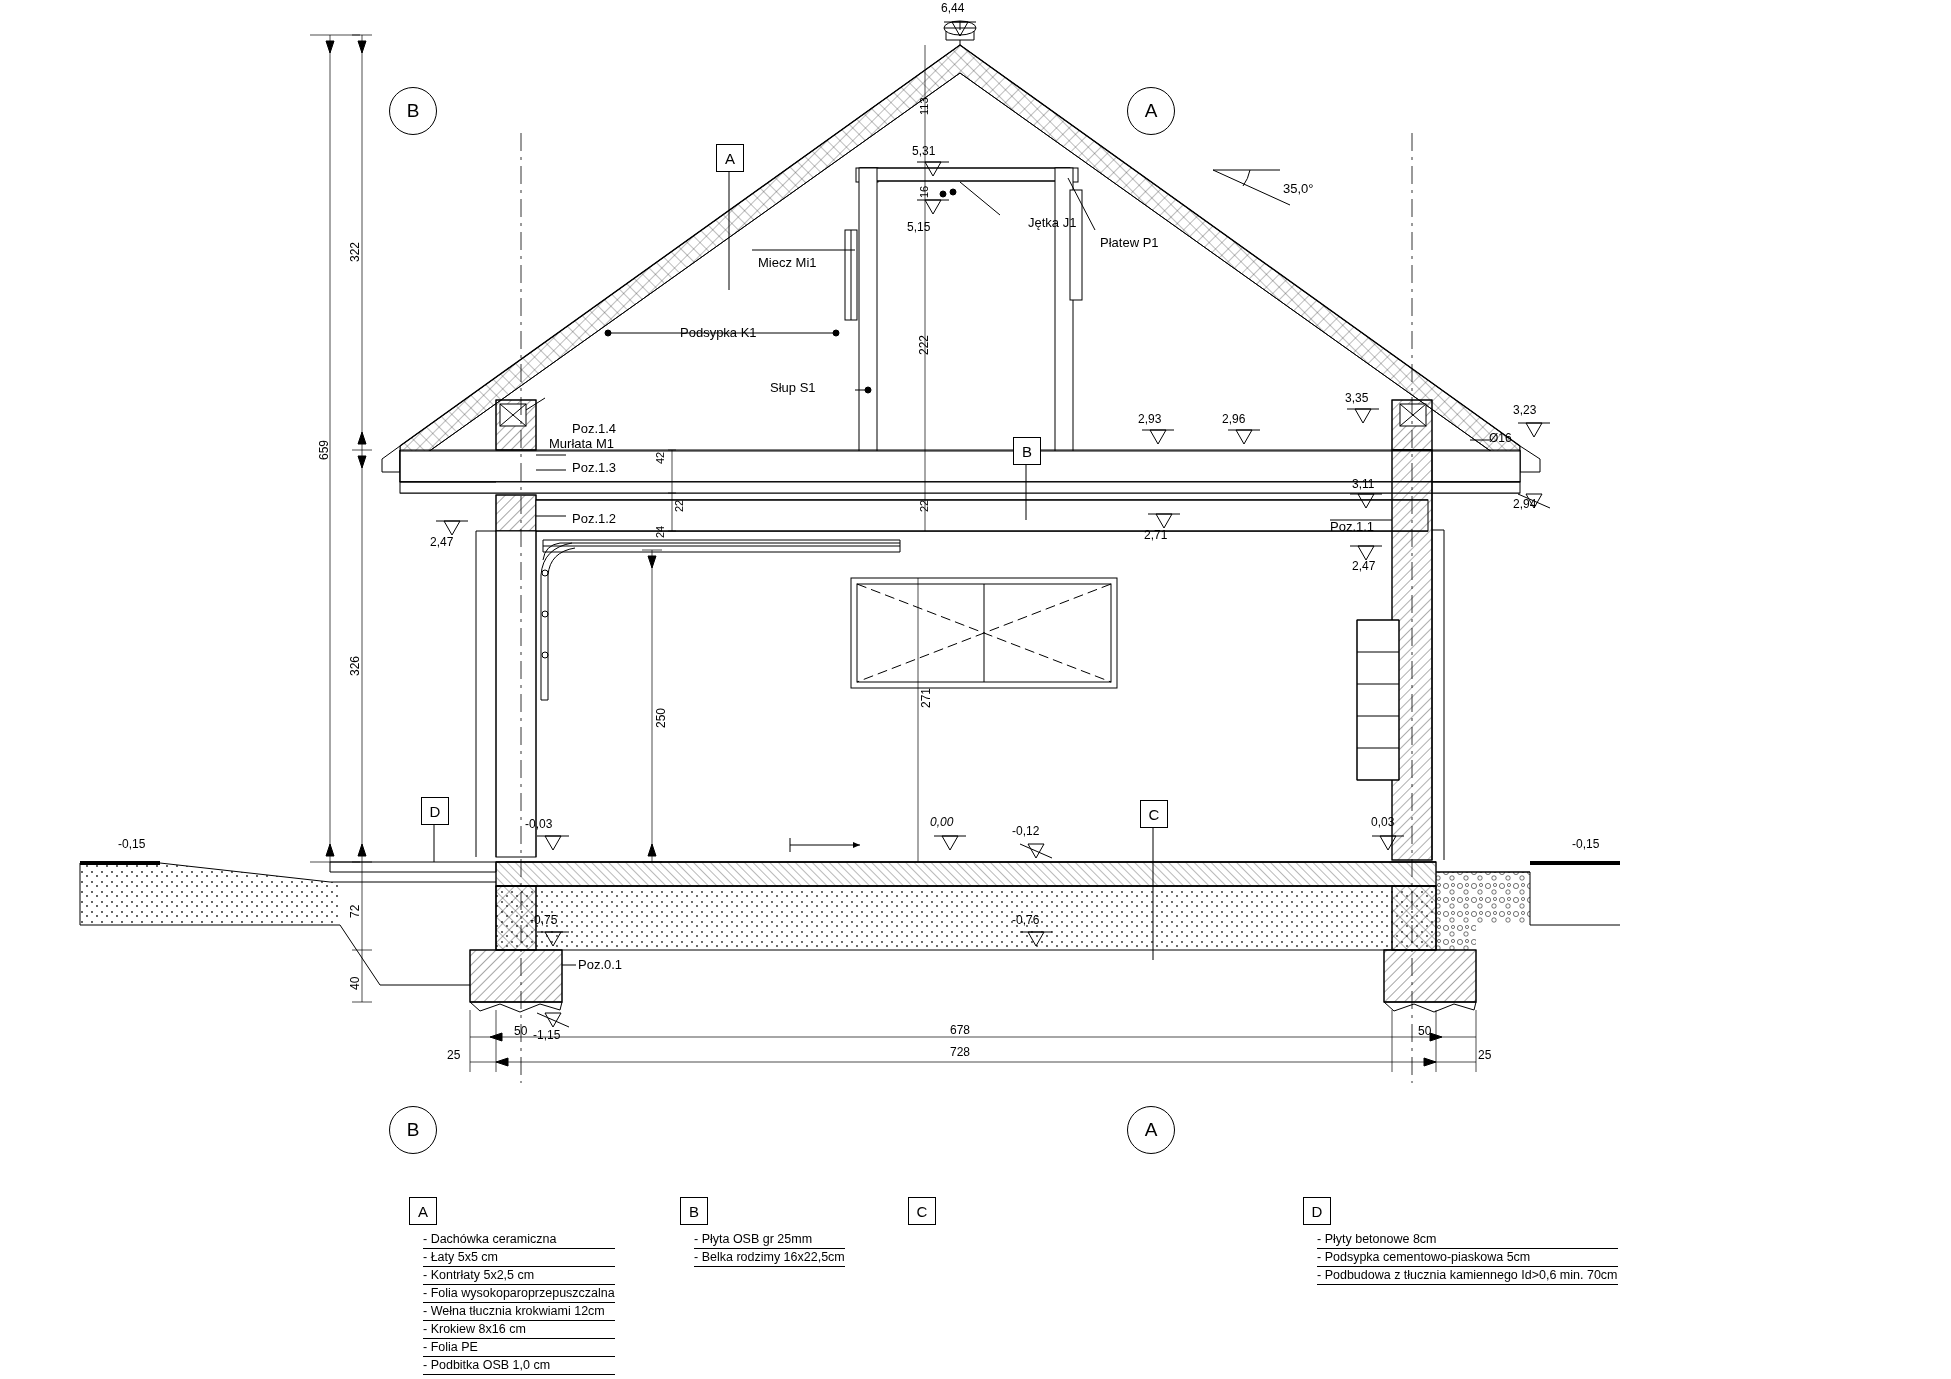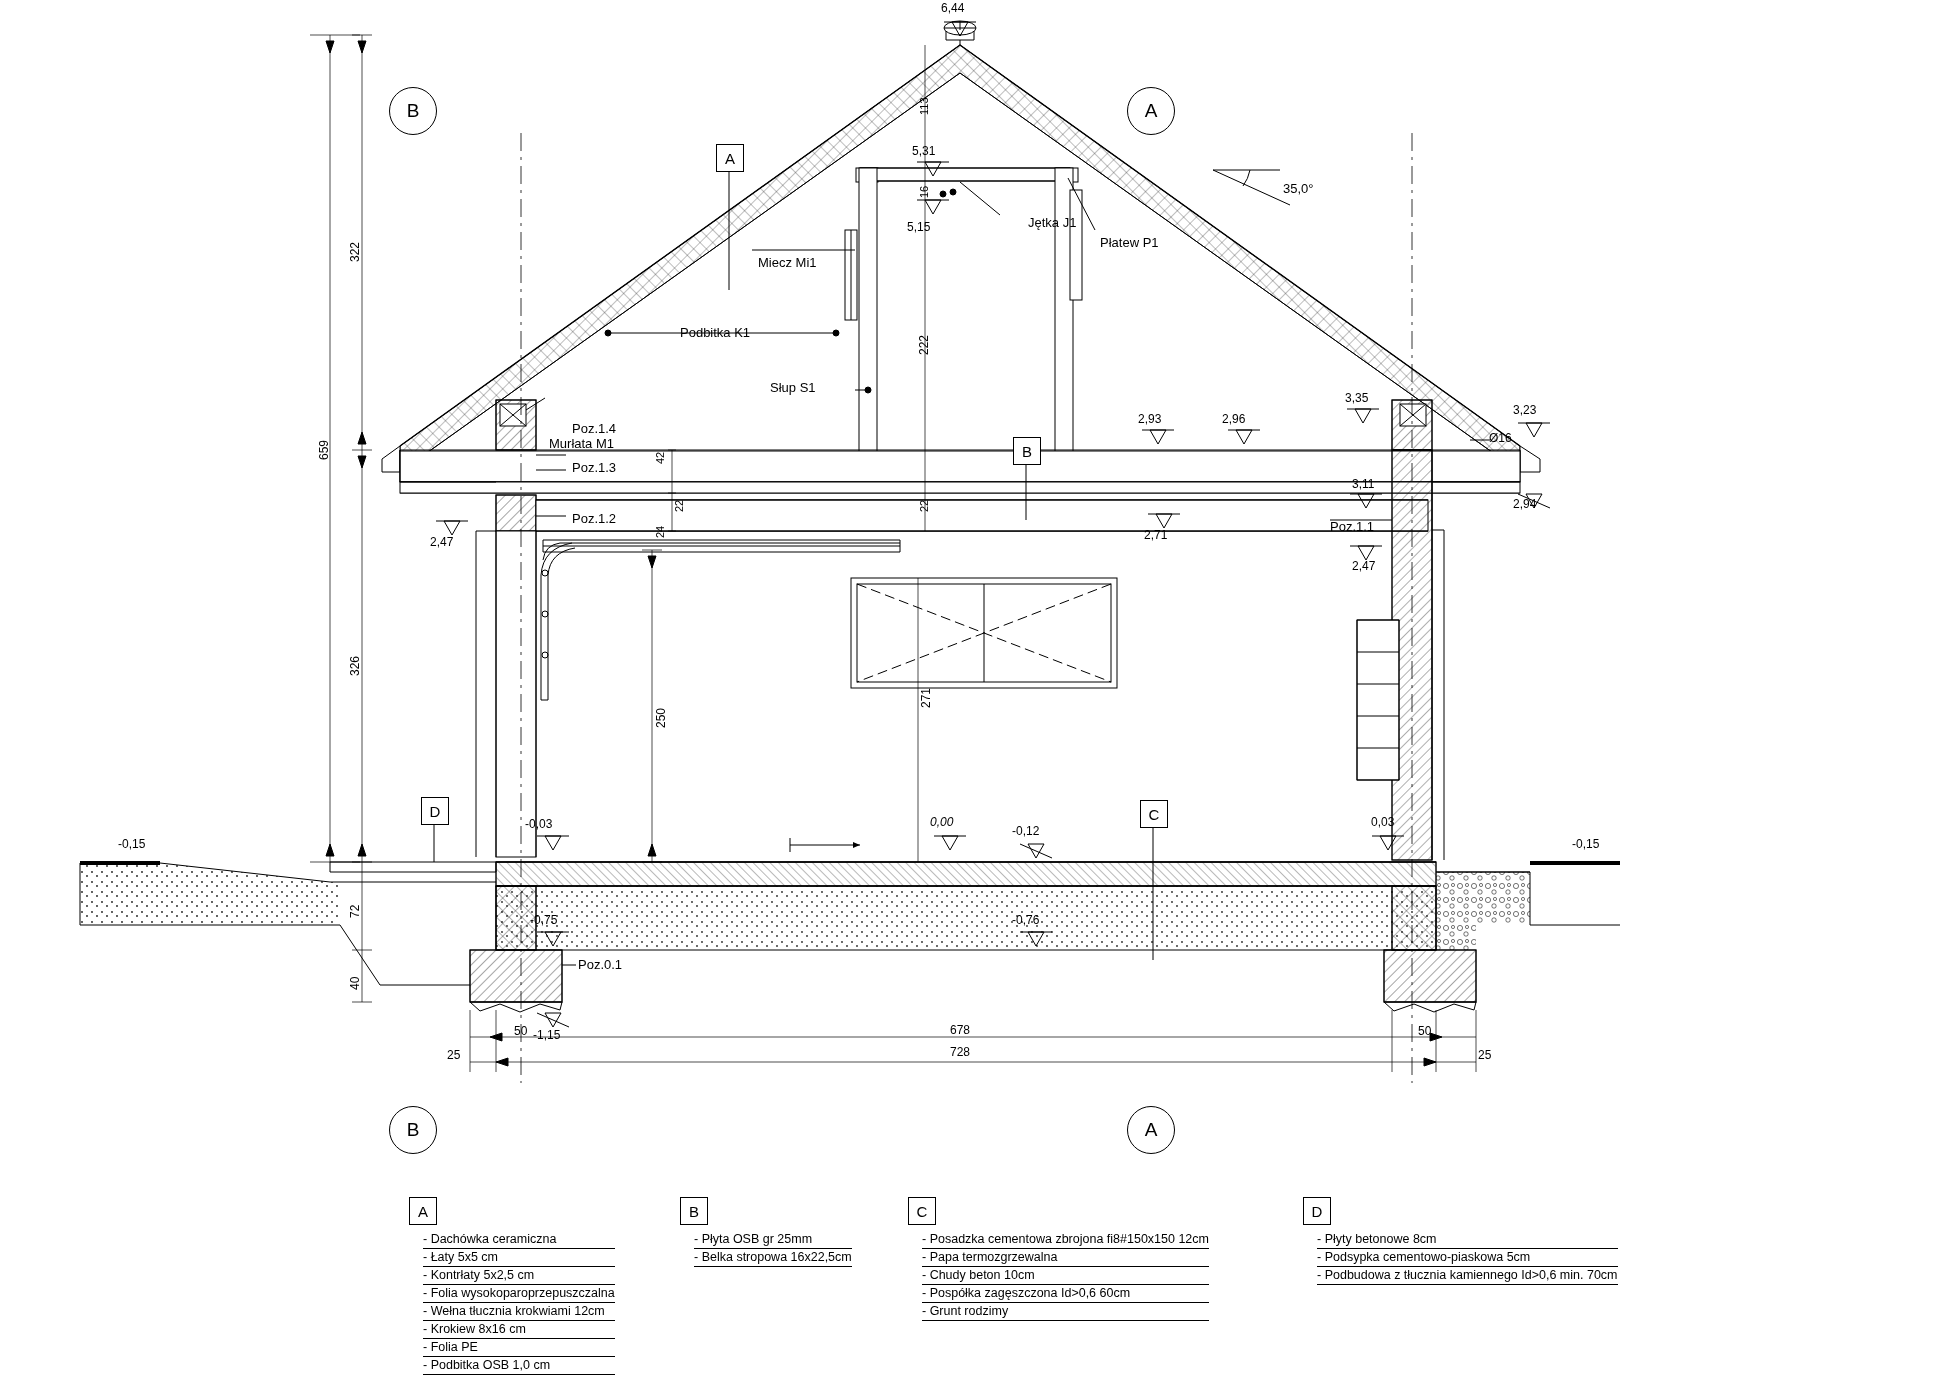--- a/index.html
+++ b/index.html
@@ -382,21 +382,21 @@
 <div class="lbl sm rot" style="left:655px;top:728px;"><span>250</span></div>
 <div class="lbl sm rot" style="left:920px;top:708px;"><span>271</span></div>
 <div class="lbl sm" style="left:514px;top:1025px;"><span>50</span></div>
 <div class="lbl sm" style="left:1418px;top:1025px;"><span>50</span></div>
 <div class="lbl sm" style="left:950px;top:1024px;"><span>678</span></div>
 <div class="lbl sm" style="left:950px;top:1046px;"><span>728</span></div>
 <div class="lbl sm" style="left:447px;top:1049px;"><span>25</span></div>
 <div class="lbl sm" style="left:1478px;top:1049px;"><span>25</span></div>
 
 <div class="lbl" style="left:758px;top:256px;"><span>Miecz Mi1</span></div>
-<div class="lbl" style="left:680px;top:326px;"><span>Podbitka K1</span></div>
+<div class="lbl" style="left:680px;top:326px;"><span>Podsypka K1</span></div>
 <div class="lbl" style="left:770px;top:381px;"><span>Słup S1</span></div>
 <div class="lbl" style="left:1028px;top:216px;"><span>Jętka J1</span></div>
 <div class="lbl" style="left:1100px;top:236px;"><span>Płatew P1</span></div>
 <div class="lbl" style="left:549px;top:393px;margin-top:44px;"><span>Murłata M1</span></div>
 <div class="lbl" style="left:572px;top:422px;"><span>Poz.1.4</span></div>
 <div class="lbl" style="left:572px;top:461px;"><span>Poz.1.3</span></div>
 <div class="lbl" style="left:572px;top:512px;"><span>Poz.1.2</span></div>
 <div class="lbl" style="left:1330px;top:520px;"><span>Poz.1.1</span></div>
 <div class="lbl" style="left:578px;top:958px;"><span>Poz.0.1</span></div>
 <div class="lbl sm" style="left:1489px;top:432px;"><span>Ø16</span></div>
@@ -417,35 +417,28 @@
     <div class="line">- Podbitka OSB 1,0 cm</div>
   </div>
 </div>
 
 <div class="legend" style="left:680px;top:1197px;">
   <div class="ltag">
         <span>B</span>
       </div>
   <div class="lines">
     <div class="line">- Płyta OSB gr 25mm</div>
-    <div class="line">- Belka stropowa 16x22,5cm</div>
+    <div class="line">- Belka rodzimy 16x22,5cm</div>
   </div>
 </div>
 
 <div class="legend" style="left:908px;top:1197px;">
   <div class="ltag">
         <span>C</span>
       </div>
-  <div class="lines">
-    <div class="line">- Posadzka cementowa zbrojona fi8#150x150 12cm</div>
-    <div class="line">- Papa termozgrzewalna</div>
-    <div class="line">- Chudy beton 10cm</div>
-    <div class="line">- Pospółka zagęszczona Id&gt;0,6 60cm</div>
-    <div class="line">- Grunt rodzimy</div>
-  </div>
 </div>
 
 <div class="legend" style="left:1303px;top:1197px;">
   <div class="ltag">
         <span>D</span>
       </div>
   <div class="lines">
     <div class="line">- Płyty betonowe 8cm</div>
     <div class="line">- Podsypka cementowo-piaskowa 5cm</div>
     <div class="line">- Podbudowa z tłucznia kamiennego Id&gt;0,6 min. 70cm</div>

